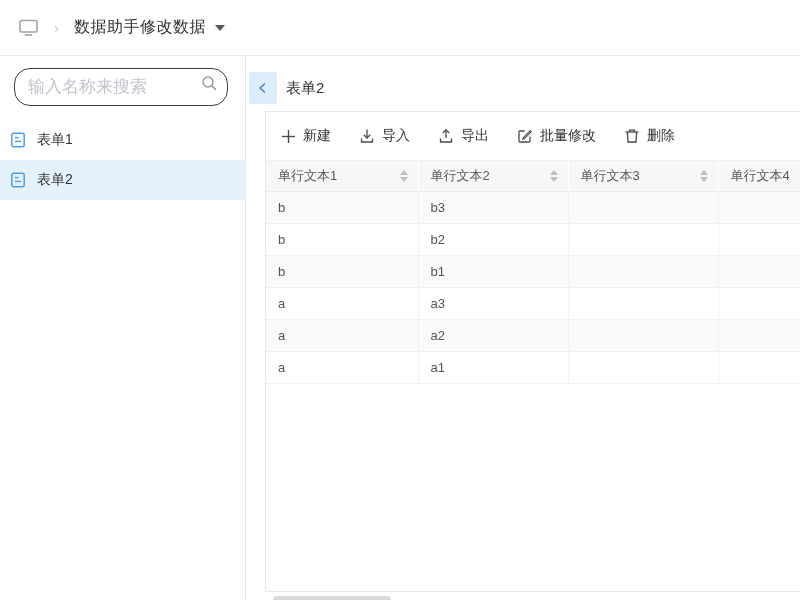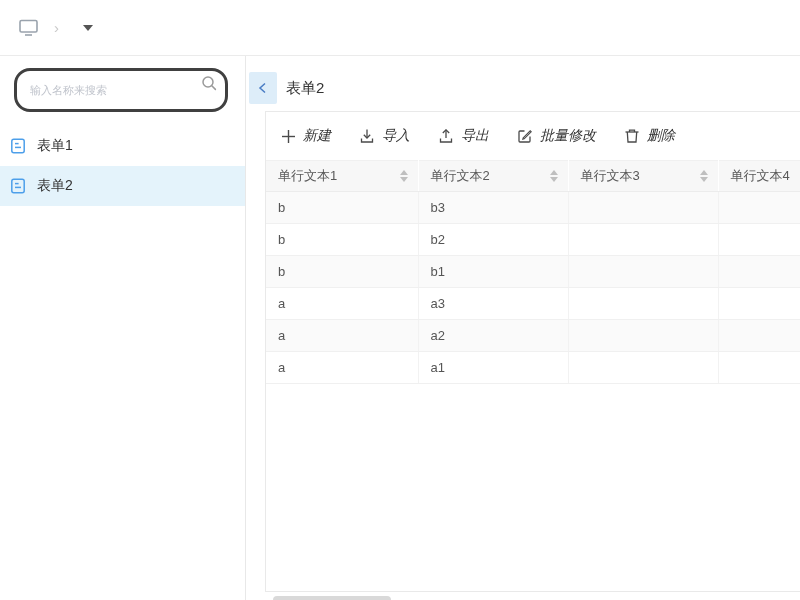--- a/index.html
+++ b/index.html
@@ -15,43 +15,43 @@
                 border-right:5px solid transparent; border-top:6px solid #555;
                 margin-left:9px; display:inline-block; }
 
   
   .layout { display:flex; height:544px; }
 
   
   .sidebar { width:246px; flex-shrink:0; background:#fff;
              border-right:1px solid #e8e8e8; padding-top:12px; }
   .search-wrap { position:relative; margin:0 17px 14px 14px; }
-  .search-input { width:100%; height:44px; border:3px solid #404040; border-radius:16px;
-                  padding:0 36px 0 13px; font-size:11px; color:#333; outline:none;
+  .search-input { width:100%; height:38px; border:1px solid #404040; border-radius:16px;
+                  padding:0 36px 0 13px; font-size:17px; color:#333; outline:none;
                   font-family:inherit; background:#fff; }
   .search-input::placeholder { color:#c0c4cc; }
   .search-icon-box { position:absolute; right:11px; top:7px; line-height:0; }
   .nav-item { height:40px; display:flex; align-items:center; padding-left:10px;
               font-size:14px; color:#333; cursor:pointer; }
   .nav-item .doc-ic { line-height:0; margin-right:11px; }
   .nav-item.selected { background:#e4f3fb; }
 
   
   .main { flex:1; min-width:0; background:#fff; }
   .main-header { display:flex; align-items:center; margin:16px 0 7px 3px; height:32px; }
   .back-btn { width:28px; height:32px; background:#ddedf9; border-radius:2px;
               display:flex; align-items:center; justify-content:center; cursor:pointer; }
   .main-title { margin-left:9px; font-size:15px; color:#333; }
 
   .card { margin-left:19px; height:481px; background:#fff;
           border:1px solid #e9e9e9; border-right:none; overflow:hidden; }
 
   .toolbar { height:48px; display:flex; align-items:center; padding-left:15px; gap:28px; }
   .tbtn { display:flex; align-items:center; gap:7px; font-size:14px; color:#333;
-          cursor:pointer; white-space:nowrap;font-style:italic; }
+          cursor:pointer; white-space:nowrap; }
   .tbtn svg { flex-shrink:0; }
 
   .table-wrap { overflow:hidden; }
   table { border-collapse:collapse; table-layout:fixed; width:602px; }
   th { background:#f7f7f7; height:31px; font-weight:normal; font-size:13px; color:#595959;
        text-align:left; padding:0 10px 0 12px; border-right:1px solid #fff;
        border-top:1px solid #f0f0f0; border-bottom:1px solid #ececec; }
   .th-inner { display:flex; align-items:center;gap:36px; }
   .sorter { margin-left:auto; display:inline-flex; flex-direction:column; gap:2px;
             cursor:pointer; padding-left:6px; }
@@ -70,20 +70,21 @@
 <body>
 
 <div class="topbar">
   <span style="line-height:0;cursor:pointer;">
     <svg width="21" height="19" viewBox="0 0 21 19" fill="none">
       <rect x="2" y="2.5" width="17" height="11.5" rx="1.5" stroke="#9aa3ad" stroke-width="1.6"></rect>
       <line x1="7" y1="17" x2="14" y2="17" stroke="#9aa3ad" stroke-width="1.6"></line>
     </svg>
   </span>
   <span class="crumb-sep">›</span>
+  <span class="topbar-title">数据助手修改数据</span>
   <span class="caret-down"></span>
 </div>
 
 <div class="layout">
 
   <div class="sidebar">
     <div class="search-wrap">
       <input class="search-input" type="text" placeholder="输入名称来搜索" style="">
       <span class="search-icon-box">
         <svg width="16" height="16" viewBox="0 0 16 16" fill="none">

